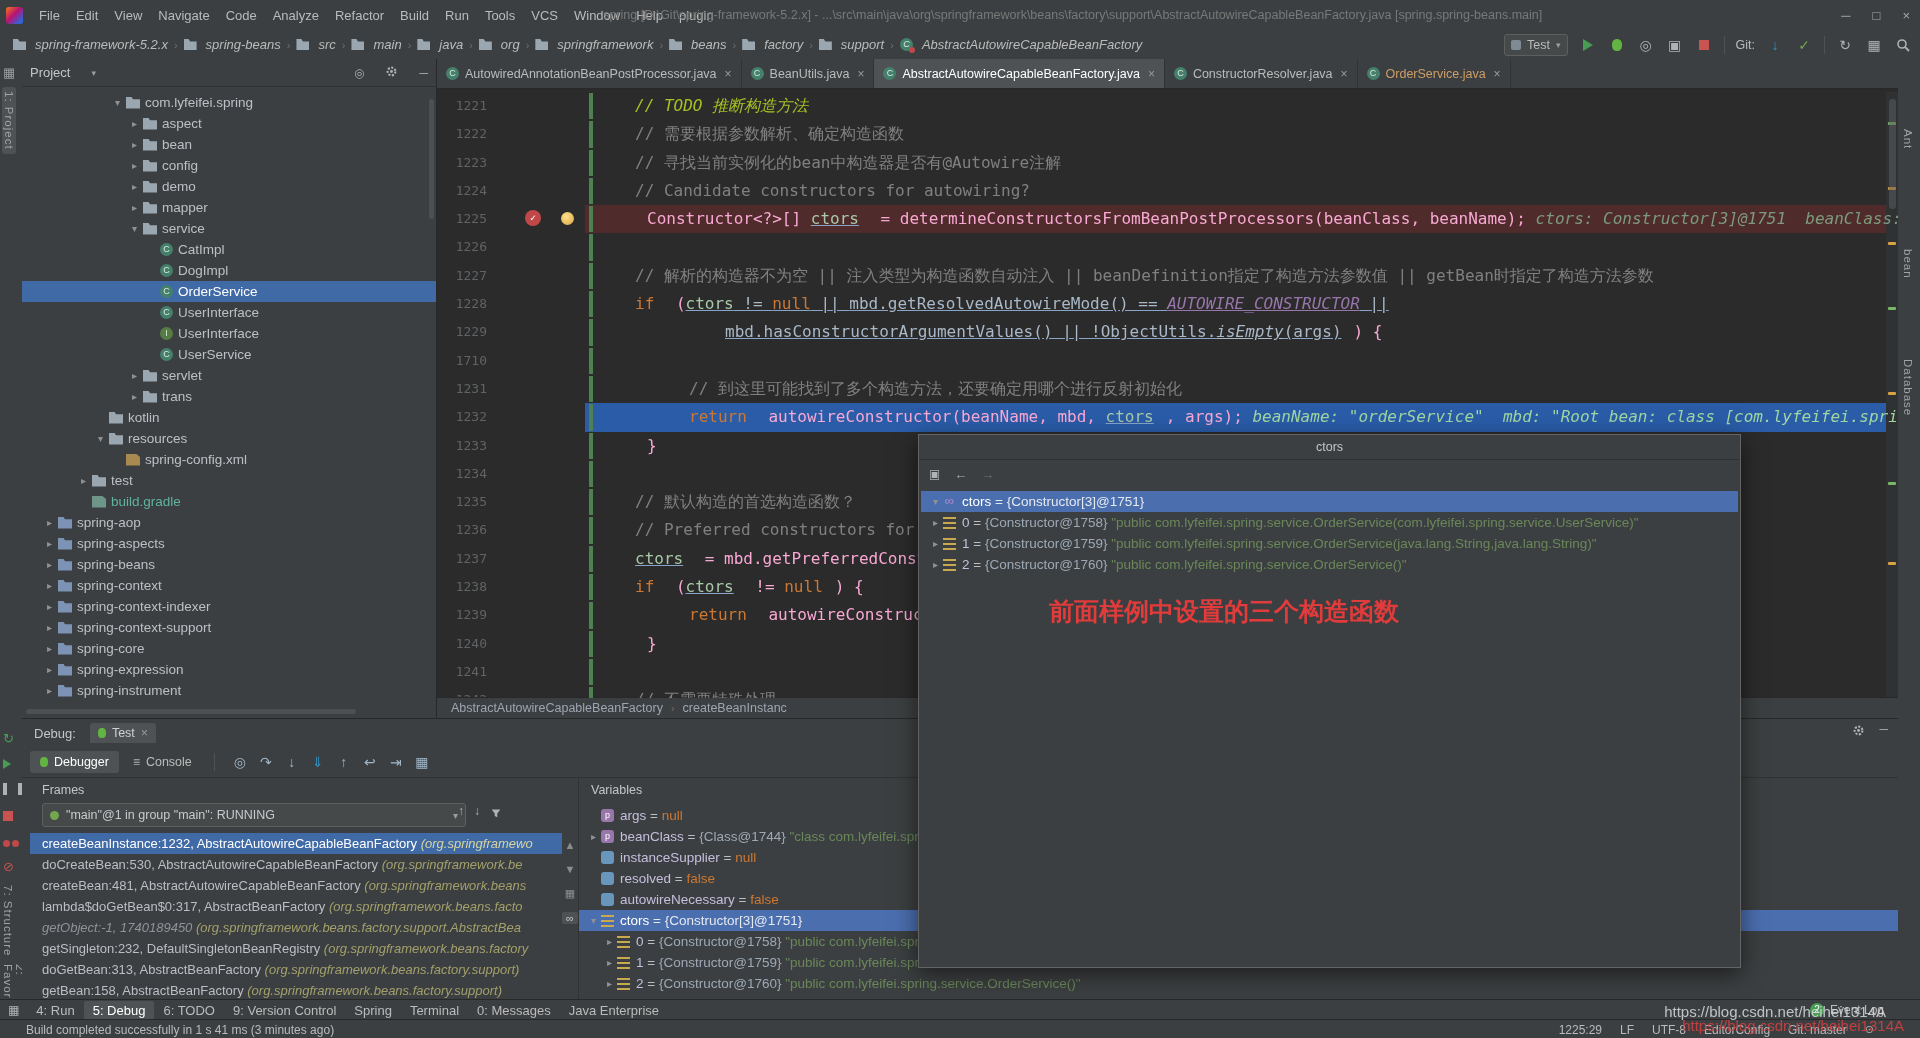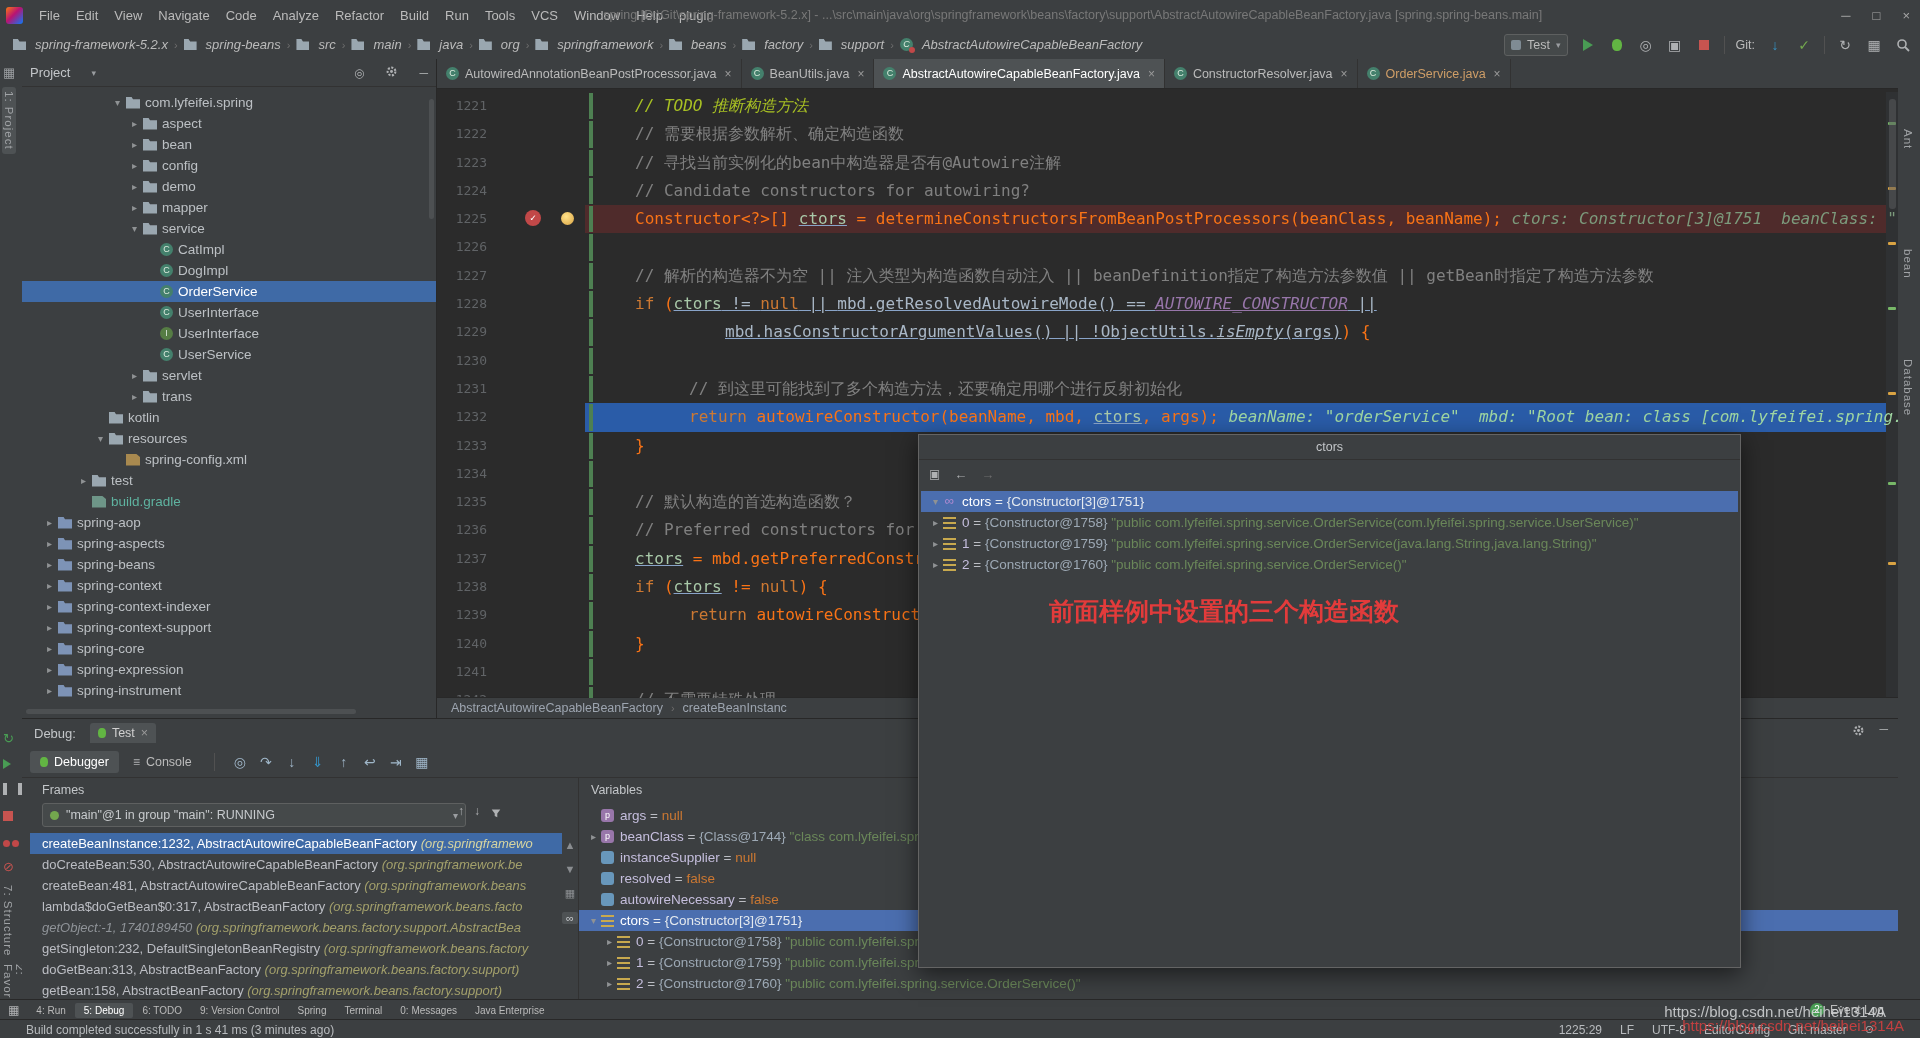--- a/index.html
+++ b/index.html
@@ -69,21 +69,21 @@
   .cl{position:relative;height:28.3px;line-height:28.3px;}
   .clbg{position:absolute;left:148px;right:0;top:0;bottom:0;}
   .hl-break .clbg{background:#4f2b2b;}
   .hl-exec .clbg{background:#2a5ca8;}
   .ln{position:absolute;left:4px;width:46px;text-align:right;color:#606366;font-size:13px;}
   .chg{position:absolute;left:152px;width:4px;top:1px;bottom:1px;background:#4e8052;z-index:3;}
   .bp{position:absolute;left:88px;top:5px;width:16px;height:16px;border-radius:50%;background:#c14848;color:#ffffff;
       font-size:10px;line-height:16px;text-align:center;z-index:4;}
   .bulb{position:absolute;left:124px;top:7px;width:13px;height:13px;border-radius:50%;background:radial-gradient(circle at 40% 35%,#ffe28a,#d9a343);z-index:4;}
   .codetxt{position:absolute;top:0;white-space:pre;z-index:2;}
-  .seg-p{color:#f97316;} .seg-k{color:#cc7832;} .seg-c{color:#808080;}
+  .seg-p{color:#f9a8d4;margin-left:12px;} .seg-k{color:#cc7832;} .seg-c{color:#808080;}
   .seg-t{color:#a8c023;font-style:italic;}
   .seg-v{color:#a9c9a9;text-decoration:underline;text-decoration-color:#89a4c9;}
   .seg-u{color:#a9b7c6;text-decoration:underline;text-decoration-color:#89a4c9;}
   .seg-ku{color:#cc7832;text-decoration:underline;text-decoration-color:#89a4c9;}
   .seg-sc2{color:#9876aa;font-style:italic;text-decoration:underline;}
   .seg-si{color:#a9b7c6;font-style:italic;text-decoration:underline;}
   .seg-h{color:#7c9a7c;font-style:italic;}
   .hl-exec .seg-h{color:#9fd6a2;}
   #marker-strip{position:absolute;right:0;top:33px;width:12px;height:606px;background:#2f3133;}
   .mark{position:absolute;left:2px;width:8px;height:3px;border-radius:1px;}
@@ -134,21 +134,21 @@
   #popup{position:absolute;left:918px;top:434px;width:821px;height:532px;background:#3c3f41;border:1px solid #646464;
       box-shadow:0 6px 22px rgba(0,0,0,.55);z-index:50;}
   #popup-title{height:24px;line-height:24px;text-align:center;font-size:12.5px;color:#c3c6c9;border-bottom:1px solid #323232;}
   #popup-toolbar{height:28px;display:flex;align-items:center;gap:14px;padding-left:10px;}
   #popup-rows{position:absolute;left:2px;top:56px;right:2px;}
   #popup-rows .vrow{font-size:13.5px;}
   #popup-note{position:absolute;left:130px;top:160px;font-size:25px;font-weight:bold;color:#e23b3b;}
 
   
   #toolwinbar{position:absolute;left:0;top:999px;width:1920px;height:20px;background:#3c3f41;border-top:1px solid #282828;display:flex;align-items:center;}
-  .twi{font-size:10px;color:#bbbbbb;padding:2px 9px;display:flex;align-items:center;gap:5px;}
+  .twi{font-size:13px;color:#bbbbbb;padding:2px 9px;display:flex;align-items:center;gap:5px;}
   .twi.active{background:#4e5254;border-radius:2px;color:#fff;}
   #eventlog{position:absolute;right:36px;display:flex;align-items:center;gap:6px;font-size:12px;color:#bbbbbb;}
   #evbadge{width:14px;height:14px;border-radius:50%;background:#499c54;color:#fff;font-size:10px;line-height:14px;text-align:center;}
   #statusbar{position:absolute;left:0;top:1019px;width:1920px;height:19px;background:#3c3f41;border-top:1px solid #282828;
       display:flex;align-items:center;font-size:12px;color:#b8bbbe;}
   #status-msg{padding-left:26px;}
   #status-right{position:absolute;right:46px;display:flex;gap:18px;align-items:center;}
   #wm1{position:absolute;right:34px;top:1003px;font-size:15px;color:#d7d9db;opacity:.85;z-index:60;}
   #wm2{position:absolute;right:16px;top:1017px;font-size:15px;color:#cc4040;opacity:.92;z-index:61;}
 
@@ -555,21 +555,21 @@
           <span class="codetxt" style="left: 198px;"><span class="seg-k">if</span><span class="seg-p"> (</span><span class="seg-v">ctors</span><span class="seg-u"> != </span><span class="seg-ku">null</span><span class="seg-u"> || </span><span class="seg-u">mbd.getResolvedAutowireMode() == </span><span class="seg-sc2">AUTOWIRE_CONSTRUCTOR</span><span class="seg-u"> ||</span></span>
         </div>
         <div class="cl">
           <div class="clbg"></div>
           <span class="ln">1229</span>
           <span class="chg"></span>
           <span class="codetxt" style="left: 288px;"><span class="seg-u">mbd.hasConstructorArgumentValues() || !ObjectUtils.</span><span class="seg-si">isEmpty</span><span class="seg-u">(args)</span><span class="seg-p">) {</span></span>
         </div>
         <div class="cl">
           <div class="clbg"></div>
-          <span class="ln">1230</span>
+          <span class="ln">1710</span>
           <span class="chg"></span>
           <span class="codetxt" style="left: 198px;"></span>
         </div>
         <div class="cl">
           <div class="clbg"></div>
           <span class="ln">1231</span>
           <span class="chg"></span>
           <span class="codetxt" style="left: 252px;"><span class="seg-c">// 到这里可能找到了多个构造方法，还要确定用哪个进行反射初始化</span></span>
         </div>
         <div class="cl hl-exec">

